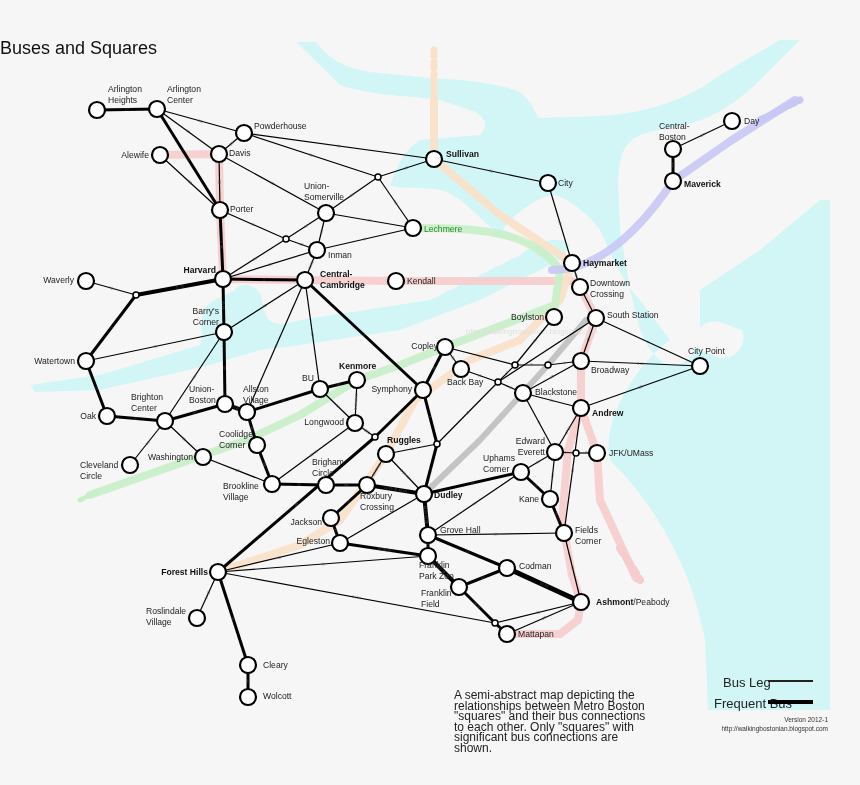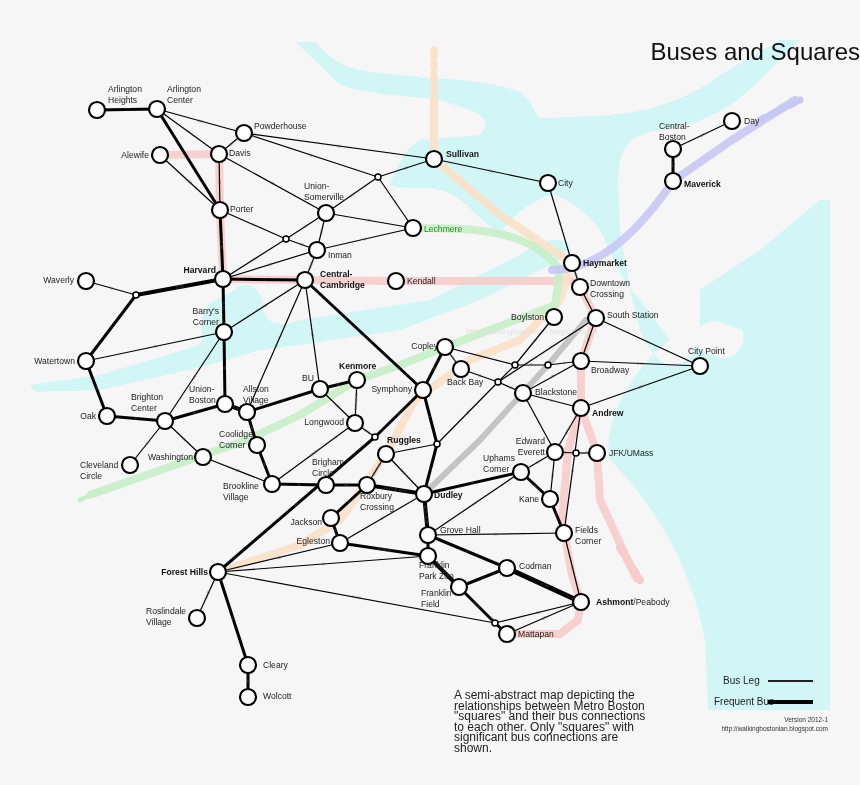--- a/index.html
+++ b/index.html
@@ -1,21 +1,21 @@
 <!DOCTYPE html>
 <html><head>
 <meta charset="utf-8">
 <style>
   html, body { margin:0; padding:0; background:#f6f6f6; }
   body { width:860px; height:785px; overflow:hidden; position:relative; font-family:"Liberation Sans", sans-serif; }
   #map { position:absolute; left:0; top:0; width:860px; height:785px; }
-  .title { position:absolute; left:0; width:860px; top:38px; text-align:right; font-size:24px; color:#111; }
+  .title { position:absolute; left:0; width:860px; top:38px; text-align:left; font-size:18px; color:#111; }
   .desc { position:absolute; left:454px; top:690px; width:200px; font-size:12px; line-height:10.6px; color:#222; }
   .legend { position:absolute; left:700px; top:672px; width:130px; }
-  .legend-row { position:absolute; font-size:10px; color:#222; white-space:nowrap; }
+  .legend-row { position:absolute; font-size:13px; color:#222; white-space:nowrap; }
   .legend-line { position:absolute; background:#222; }
   .version { position:absolute; left:700px; top:716px; width:128px; text-align:right; font-size:6.5px; line-height:8.5px; color:#333; }
   .lbl { font-family:"Liberation Sans", sans-serif; font-size:8.6px; fill:#222; }
   .lbl.bold { font-weight:bold; fill:#111; }
   .lbl.green { fill:#2a8a2a; }
   .rt { font-family:"Liberation Sans", sans-serif; font-size:3.5px; fill:#555; }
   .watermark { font-family:"Liberation Sans", sans-serif; font-size:8px; fill:#e0e0e0; }
 </style>
 </head>
 <body>

